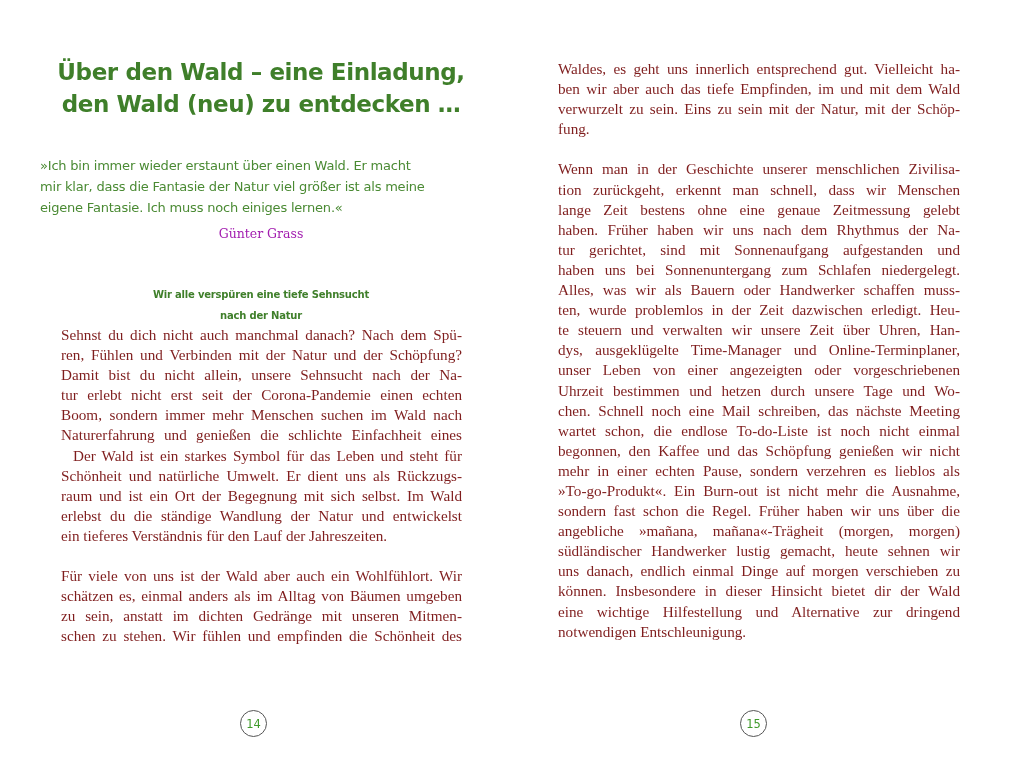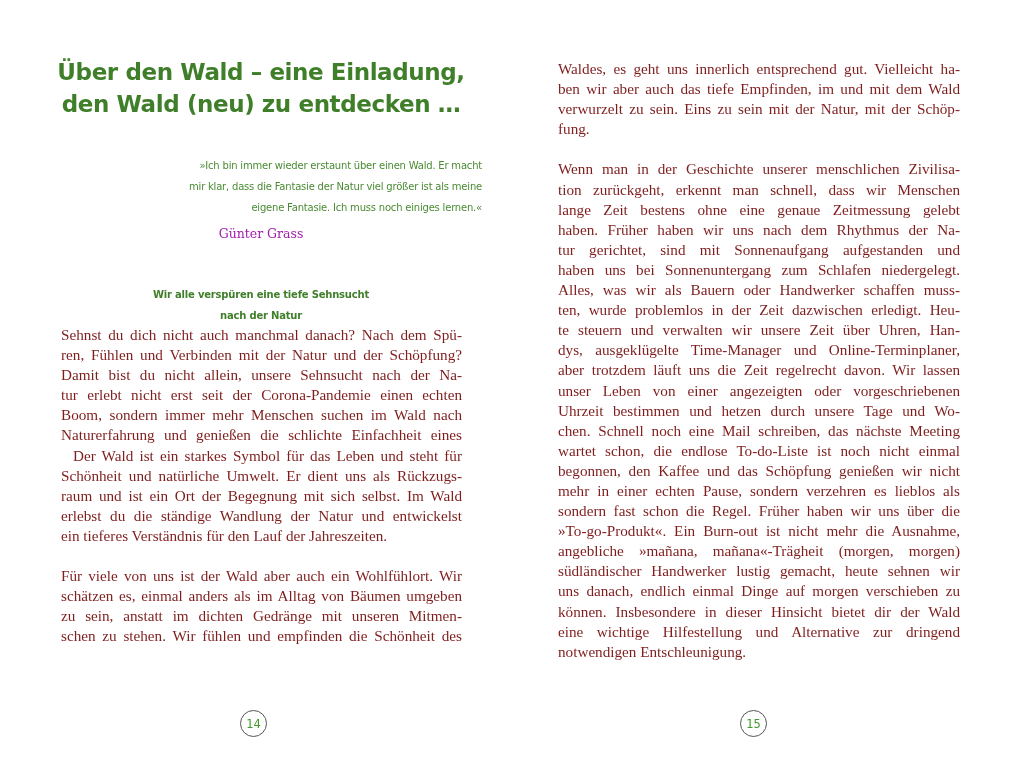--- a/index.html
+++ b/index.html
@@ -9,22 +9,22 @@
     .page-right { left: 510px; width: 510px; }
 
     .chapter-title {
       position: absolute; left: 40px; width: 442px; top: 56px;
       text-align: center; color: #3f7f2a;
       font-family: "DejaVu Sans", sans-serif; font-weight: bold;
       font-size: 23px; line-height: 32px; letter-spacing: -0.4px;
     }
     .epigraph {
       position: absolute; left: 40px; width: 442px; top: 155px;
-      text-align: right; color: #4a8a33;
-      font-family: "DejaVu Sans", sans-serif; font-size: 10px; line-height: 21px;
+      text-align: left; color: #4a8a33;
+      font-family: "DejaVu Sans", sans-serif; font-size: 13px; line-height: 21px;
       letter-spacing: -0.2px;
     }
     .epigraph-author {
       position: absolute; left: 40px; width: 442px; top: 226px;
       text-align: center; color: #a21caf;
       font-family: "DejaVu Serif", serif; font-size: 12.5px;
     }
     .section-title {
       position: absolute; left: 40px; width: 442px; top: 284px;
       text-align: center; color: #3f7f2a;
@@ -114,29 +114,28 @@
       <span class="line">Wenn man in der Geschichte unserer menschlichen Zivilisa-</span>
       <span class="line">tion zurückgeht, erkennt man schnell, dass wir Menschen</span>
       <span class="line">lange Zeit bestens ohne eine genaue Zeitmessung gelebt</span>
       <span class="line">haben. Früher haben wir uns nach dem Rhythmus der Na-</span>
       <span class="line">tur gerichtet, sind mit Sonnenaufgang aufgestanden und</span>
       <span class="line">haben uns bei Sonnenuntergang zum Schlafen niedergelegt.</span>
       <span class="line">Alles, was wir als Bauern oder Handwerker schaffen muss-</span>
       <span class="line">ten, wurde problemlos in der Zeit dazwischen erledigt. Heu-</span>
       <span class="line">te steuern und verwalten wir unsere Zeit über Uhren, Han-</span>
       <span class="line">dys, ausgeklügelte Time-Manager und Online-Terminplaner,</span>
-      <span class="line">aber trotzdem läuft uns die Zeit regelrecht davon. Wir lassen</span>
       <span class="line">unser Leben von einer angezeigten oder vorgeschriebenen</span>
       <span class="line">Uhrzeit bestimmen und hetzen durch unsere Tage und Wo-</span>
       <span class="line">chen. Schnell noch eine Mail schreiben, das nächste Meeting</span>
       <span class="line">wartet schon, die endlose To-do-Liste ist noch nicht einmal</span>
       <span class="line">begonnen, den Kaffee und das Schöpfung genießen wir nicht</span>
       <span class="line">mehr in einer echten Pause, sondern verzehren es lieblos als</span>
+      <span class="line">»To-go-Produkt«. Ein Burn-out ist nicht mehr die Ausnahme,</span>
       <span class="line">sondern fast schon die Regel. Früher haben wir uns über die</span>
-      <span class="line">»To-go-Produkt«. Ein Burn-out ist nicht mehr die Ausnahme,</span>
       <span class="line">angebliche »mañana, mañana«-Trägheit (morgen, morgen)</span>
       <span class="line">südländischer Handwerker lustig gemacht, heute sehnen wir</span>
       <span class="line">uns danach, endlich einmal Dinge auf morgen verschieben zu</span>
       <span class="line">können. Insbesondere in dieser Hinsicht bietet dir der Wald</span>
       <span class="line">eine wichtige Hilfestellung und Alternative zur dringend</span>
       <span class="line last">notwendigen Entschleunigung.</span>
     </div>
   </div>
 
   <div class="page-number">15</div>

